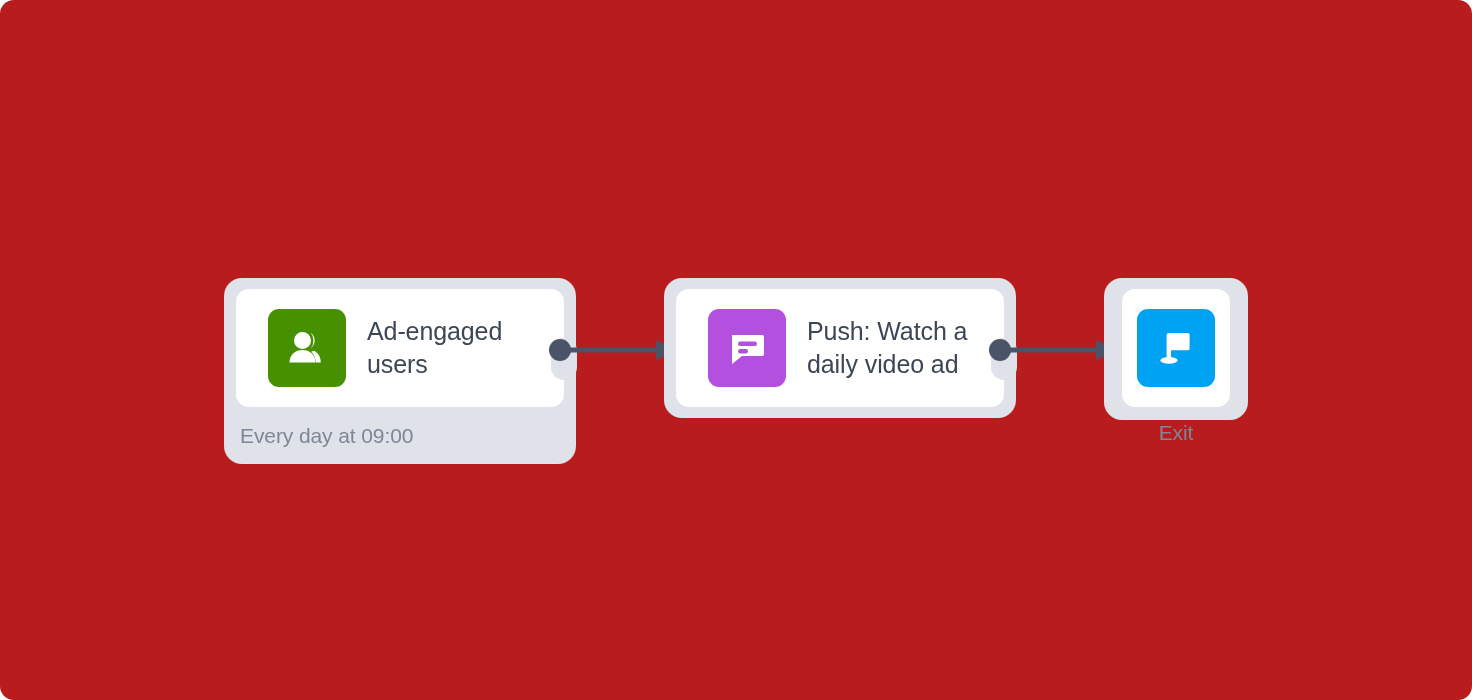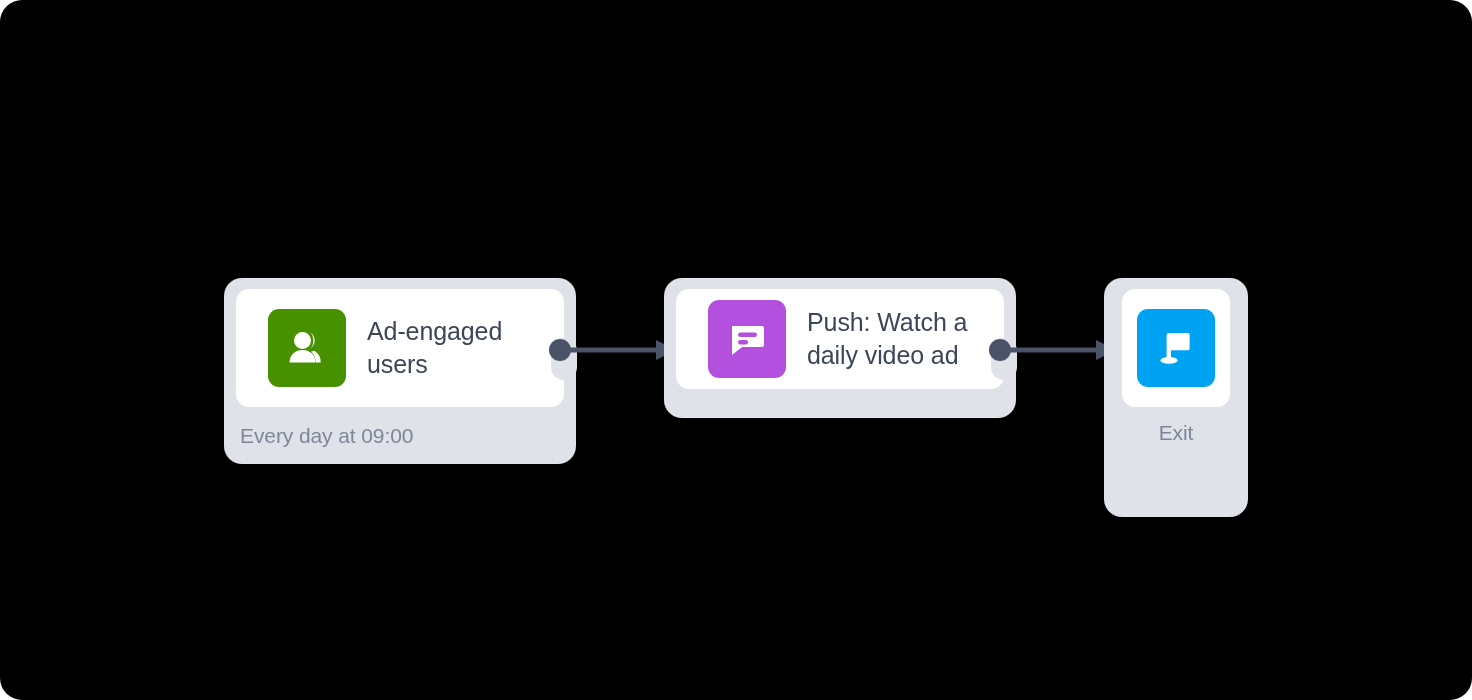--- a/index.html
+++ b/index.html
@@ -13,22 +13,22 @@
     height: 700px;
     overflow: hidden;
     font-family: "Liberation Sans", sans-serif;
     -webkit-font-smoothing: antialiased;
   }
 
   .canvas {
     position: relative;
     width: 1472px;
     height: 700px;
-    background: #000000;
-    border-radius: 22px;
+    background: #b91c1c;
+    border-radius: 14px;
     overflow: hidden;
     box-sizing: border-box;
   }
 
   
   .node {
     position: absolute;
     background: #dfe2e8;
     border-radius: 18px;
     box-sizing: border-box;
@@ -96,30 +96,30 @@
   #node-push {
     left: 664px;
     top: 278px;
     width: 352px;
     height: 140px;
   }
   #node-push .node-inner {
     left: 12px;
     top: 11px;
     width: 328px;
-    height: 100px;
+    height: 118px;
     padding-left: 32px;
   }
 
   
   #node-exit {
     left: 1104px;
     top: 278px;
     width: 144px;
-    height: 239px;
+    height: 142px;
   }
   #node-exit .node-inner {
     left: 18px;
     top: 11px;
     width: 108px;
     height: 118px;
     justify-content: center;
     padding-left: 0;
   }
   #node-exit .node-subtitle {

